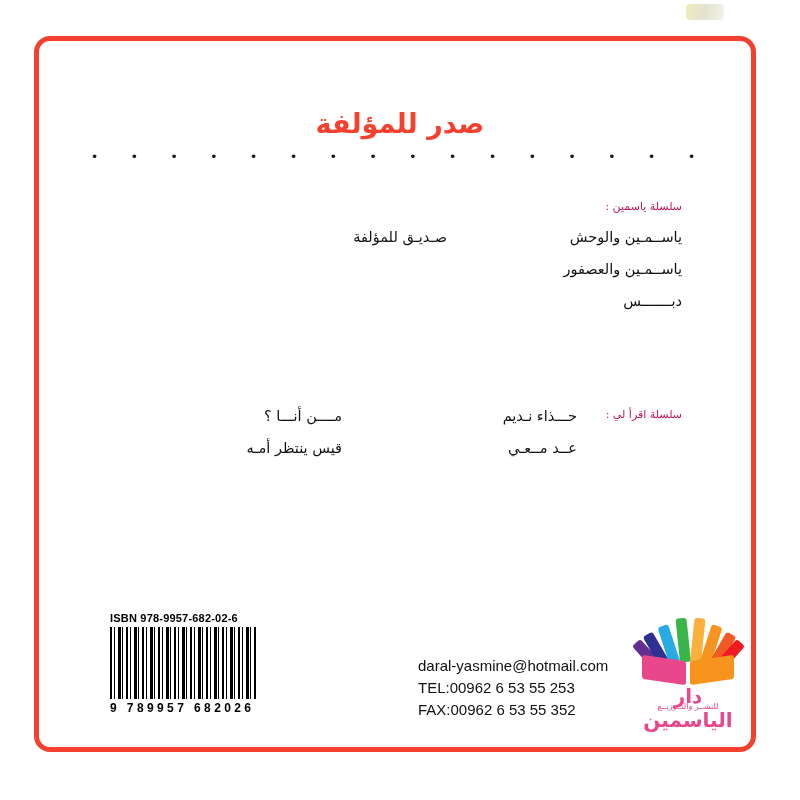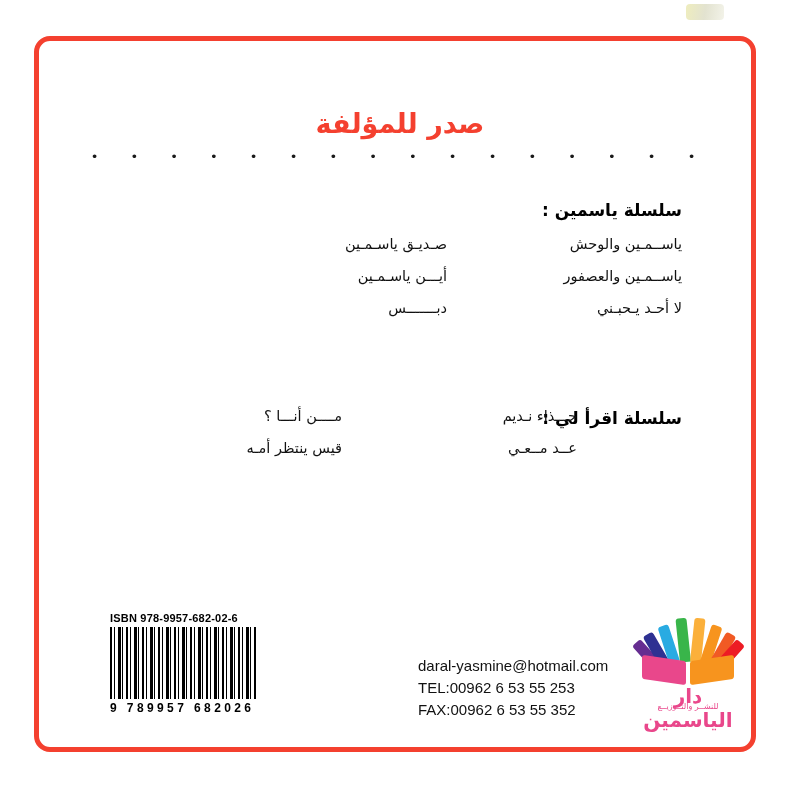--- a/index.html
+++ b/index.html
@@ -65,23 +65,23 @@
   }
 
   .section {
     position: absolute;
     direction: rtl;
   }
   .section-1 { top: 200px; right: 118px; width: 570px; }
   .section-2 { top: 408px; right: 118px; width: 570px; }
 
   .section-head {
-    color: #000000;
-    font-size: 17px;
-    font-weight: bold;
+    color: #be185d;
+    font-size: 11px;
+    font-weight: normal;
     text-align: right;
     direction: rtl;
     white-space: nowrap;
   }
   .rowset {
     margin-top: 6px;
   }
   .row {
     display: flex;
     flex-direction: row;
@@ -235,28 +235,26 @@
   <div class="border-frame"></div>
 
   <div class="title">صدر للمؤلفة</div>
   <div class="dots">• • • • • • • • • • • • • • • •</div>
 
   <div class="section section-1">
     <div class="section-head">سلسلة ياسمين :</div>
     <div class="rowset">
       <div class="row">
         <div class="cell col-a">ياســمـين والوحش</div>
-        <div class="cell col-b">صـديـق ياسـمـين</div>
+        <div class="cell col-b">صـديـق للمؤلفة</div>
       </div>
       <div class="row">
         <div class="cell col-a">ياســمـين والعصفور</div>
-        <div class="cell col-b">أيـــن ياسـمـين</div>
       </div>
       <div class="row">
-        <div class="cell col-a">لا أحـد يـحبـني</div>
         <div class="cell col-b">دبـــــــس</div>
       </div>
     </div>
   </div>
 
   <div class="section section-2">
     <div class="s2-grid">
       <div class="s2-head-col">
         <div class="section-head">سلسلة اقرأ لي :</div>
       </div>

